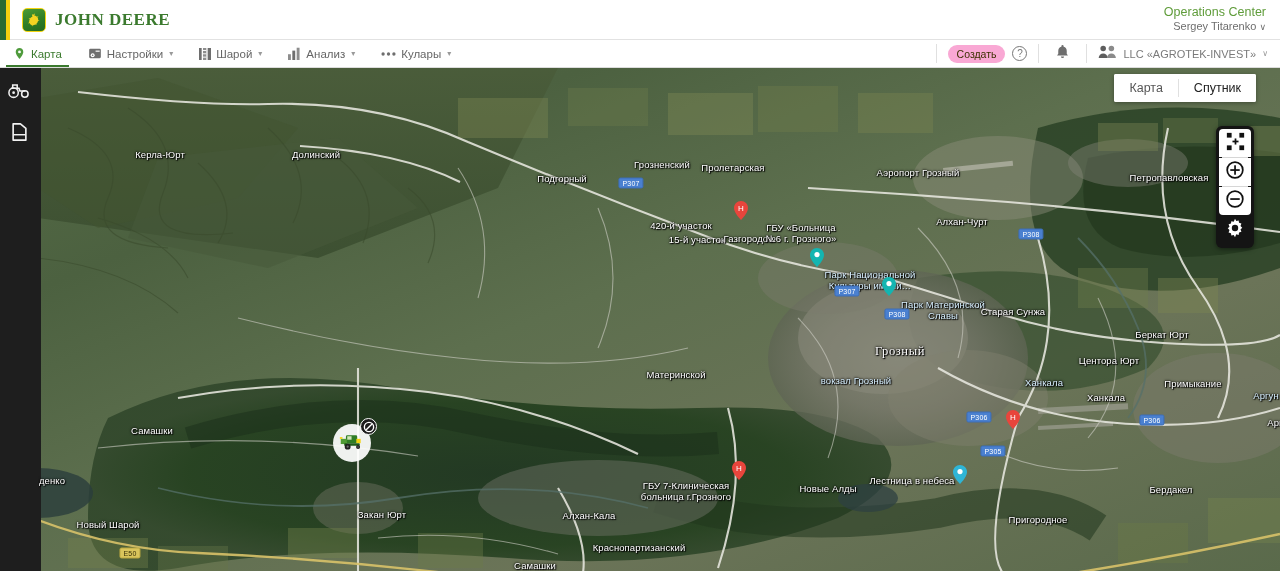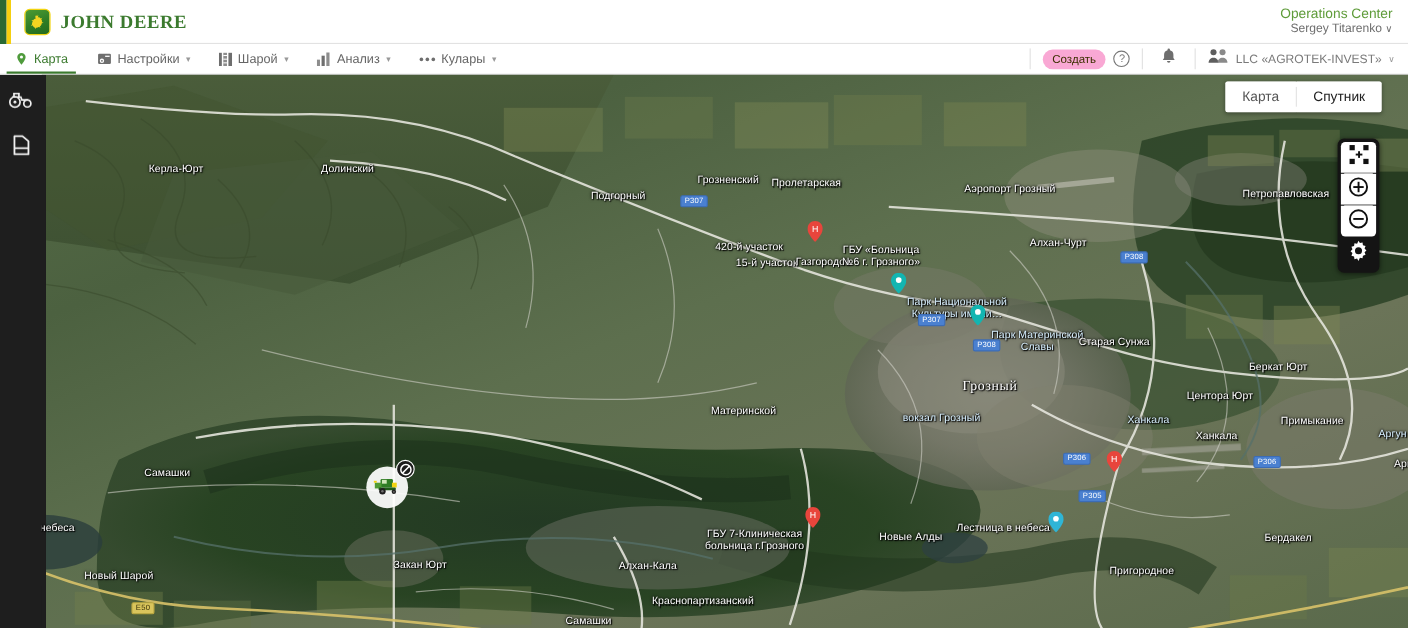--- a/index.html
+++ b/index.html
@@ -468,21 +468,21 @@
       <div class="lbl poi" style="left: 1006px; top: 314px;">Ханкала</div>
       <div class="lbl" style="left: 1068px; top: 329px;">Ханкала</div>
       <div class="lbl" style="left: 1124px; top: 266px;">Беркат Юрт</div>
       <div class="lbl" style="left: 1071px; top: 292px; text-align: right;">Центора Юрт</div>
       <div class="lbl" style="left: 1112px; top: 315px; margin-left: 43px;">Примыкание</div>
       <div class="lbl poi" style="left: 1228px; top: 327px;">Аргун</div>
       <div class="lbl" style="left: 1242px; top: 354px;">Аргун</div>
       <div class="lbl" style="left: 1133px; top: 421px;">Бердакел</div>
       <div class="lbl" style="left: 638px; top: 306px;">Материнской</div>
       <div class="lbl" style="left: 114px; top: 362px;">Самашки</div>
-      <div class="lbl" style="left: 14px; top: 412px;">небеса</div>
+      <div class="lbl" style="left: 14px; top: 412px;">денко</div>
       <div class="lbl" style="left: 70px; top: 456px;">Новый Шарой</div>
       <div class="lbl" style="left: 344px; top: 446px;">Закан Юрт</div>
       <div class="lbl" style="left: 551px; top: 447px;">Алхан-Кала</div>
       <div class="lbl two" style="left: 648px; top: 408px;">ГБУ 7-Клиническая
 больница г.Грозного</div>
       <div class="lbl" style="left: 790px; top: 420px;">Новые Алды</div>
       <div class="lbl" style="left: 874px; top: 412px;">Лестница в небеса</div>
       <div class="lbl" style="left: 1000px; top: 451px;">Пригородное</div>
       <div class="lbl" style="left: 588px; top: 479px; padding-left: 26px;">Краснопартизанский</div>
       <div class="lbl" style="left: 497px; top: 497px;">Самашки</div>

